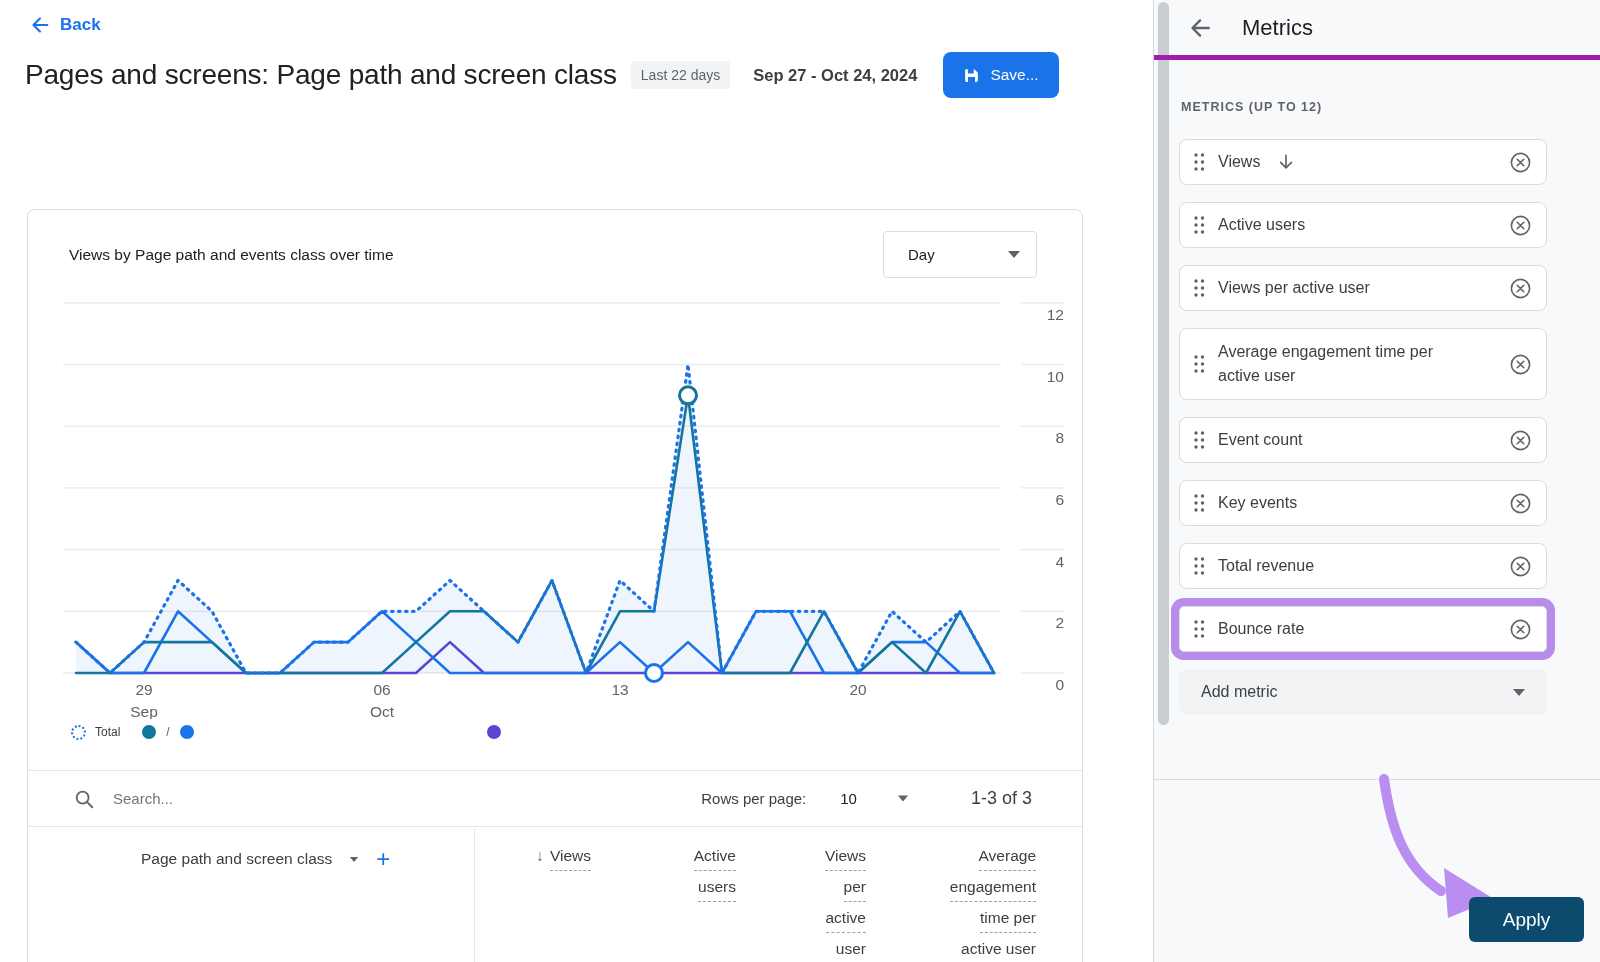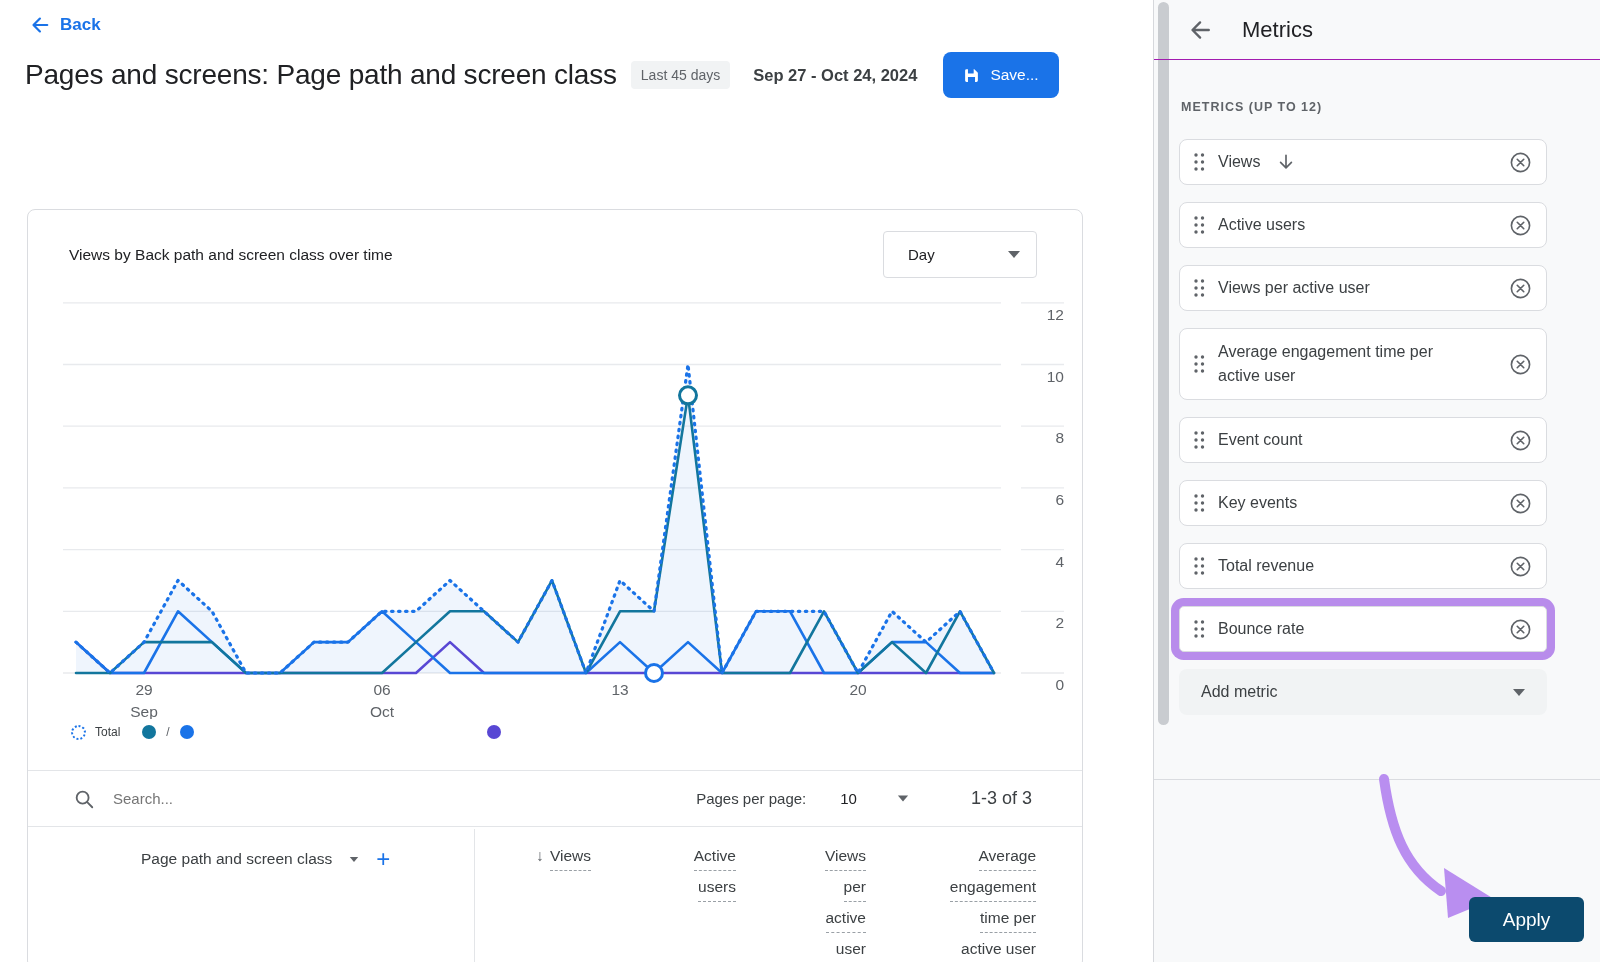--- a/index.html
+++ b/index.html
@@ -62,21 +62,21 @@
   .m-col .hline { border-bottom: 1.5px dashed #9aa0a6; padding-bottom: 1px; display: inline-block;
     margin-bottom: 3px; }
   .sort-arrow { color: #5f6368; margin-right: 6px; border-bottom: none !important; }
 
   
   #panel { left: 1153px; top: 0; width: 447px; height: 962px; background: #f8f9fa;
     border-left: 1px solid #d6d8dc; }
   #panel-scrollbar { position: absolute; left: 4px; top: 2px; width: 11px; height: 723px;
     background: #c9ccd0; border-radius: 6px; }
   #panel-header { position: absolute; left: 0; top: 0; width: 100%; height: 60px;
-    border-bottom: 1px solid #a21caf; display: flex; align-items: center; padding-left: 32px; }
+    border-bottom: 5px solid #a21caf; display: flex; align-items: center; padding-left: 32px; }
   #panel-title { font-size: 22px; color: #202124; margin-left: 30px; }
   #metrics-section-label { position: absolute; left: 27px; top: 100px; font-size: 12.5px; font-weight: bold;
     letter-spacing: 1px; color: #5f6368; }
   #chip-list { position: absolute; left: 25px; top: 139px; width: 368px; display: flex;
     flex-direction: column; gap: 17px; }
   .metric-chip { background: #fff; border: 1px solid #dadce0; border-radius: 8px; min-height: 46px;
     display: flex; align-items: center; padding: 8px 14px 8px 12px; gap: 12px; }
   .metric-chip .chip-label { font-size: 16px; color: #3c4043; line-height: 24px; }
   .metric-chip .spacer { flex: 1; }
   .metric-chip.highlighted { box-shadow: 0 0 0 8px #b88ceb; border-radius: 5px; position: relative; z-index: 2; }
@@ -96,35 +96,35 @@
   <span style="display:flex;">
     <svg width="22" height="22" viewBox="0 0 24 24">
         <path d="M13 5 L6 12 L13 19 M6.5 12 H21" fill="none" stroke="#1a73e8" stroke-width="2.4" stroke-linecap="round" stroke-linejoin="round"></path>
       </svg>
   </span>
   <span>Back</span>
 </div>
 
 <div class="abs" id="page-header">
   <span id="page-title">Pages and screens: Page path and screen class</span>
-  <span id="date-badge">Last 45 days</span>
+  <span id="date-badge">Last 22 days</span>
   <span id="date-range">Sep 27 - Oct 24, 2024</span>
   <button id="save-button" style="background: rgb(26, 115, 232);">
     <span style="display:flex;">
       <svg width="17" height="17" viewBox="0 0 24 24">
           <path d="M5 3 H16 L21 8 V19 A2 2 0 0 1 19 21 H5 A2 2 0 0 1 3 19 V5 A2 2 0 0 1 5 3 Z M7 3 V9 H15 V3 M7 21 V14 H17 V21" fill="#fff" fill-rule="evenodd"></path>
           <rect x="12" y="4.5" width="2.4" height="3.5" fill="#1a73e8"></rect>
         </svg>
     </span>
     <span>Save...</span>
   </button>
 </div>
 
 <div class="abs" id="card">
-  <div id="chart-title">Views by Back path and screen class over time</div>
+  <div id="chart-title">Views by Page path and events class over time</div>
 
   <div id="interval-select">
     <span>Day</span>
     <span class="spacer"></span>
     <span class="caret-down"></span>
   </div>
 
   <svg id="chart-svg" width="1056" height="428" viewBox="0 0 1056 428">
       <line x1="35" y1="382" x2="973" y2="382" stroke="#e8eaed" stroke-width="1.3"></line>
       <line x1="993" y1="382" x2="1036" y2="382" stroke="#e8eaed" stroke-width="1.3"></line>
@@ -172,21 +172,21 @@
   </div>
 
   <div id="search-row">
     <span style="display:flex;">
       <svg width="22" height="22" viewBox="0 0 24 24">
           <circle cx="10.5" cy="10.5" r="6.5" fill="none" stroke="#5f6368" stroke-width="2"></circle>
           <path d="M15.5 15.5 L21 21" stroke="#5f6368" stroke-width="2" stroke-linecap="round"></path>
         </svg>
     </span>
     <input id="search-input" placeholder="Search..." style="">
-    <span id="rows-label">Pages per page:</span>
+    <span id="rows-label">Rows per page:</span>
     <span id="rows-value">10</span>
     <span class="caret-down" id="rows-caret" style="transform:scale(0.85);"></span>
     <span id="pagination">1-3 of 3</span>
   </div>
 
   <div id="table-header">
     <div id="col-divider"></div>
     <div id="dimension-cell">
       <span id="dimension-label">Page path and screen class</span>
       <span class="caret-down" style="transform:scale(0.7);"></span>

